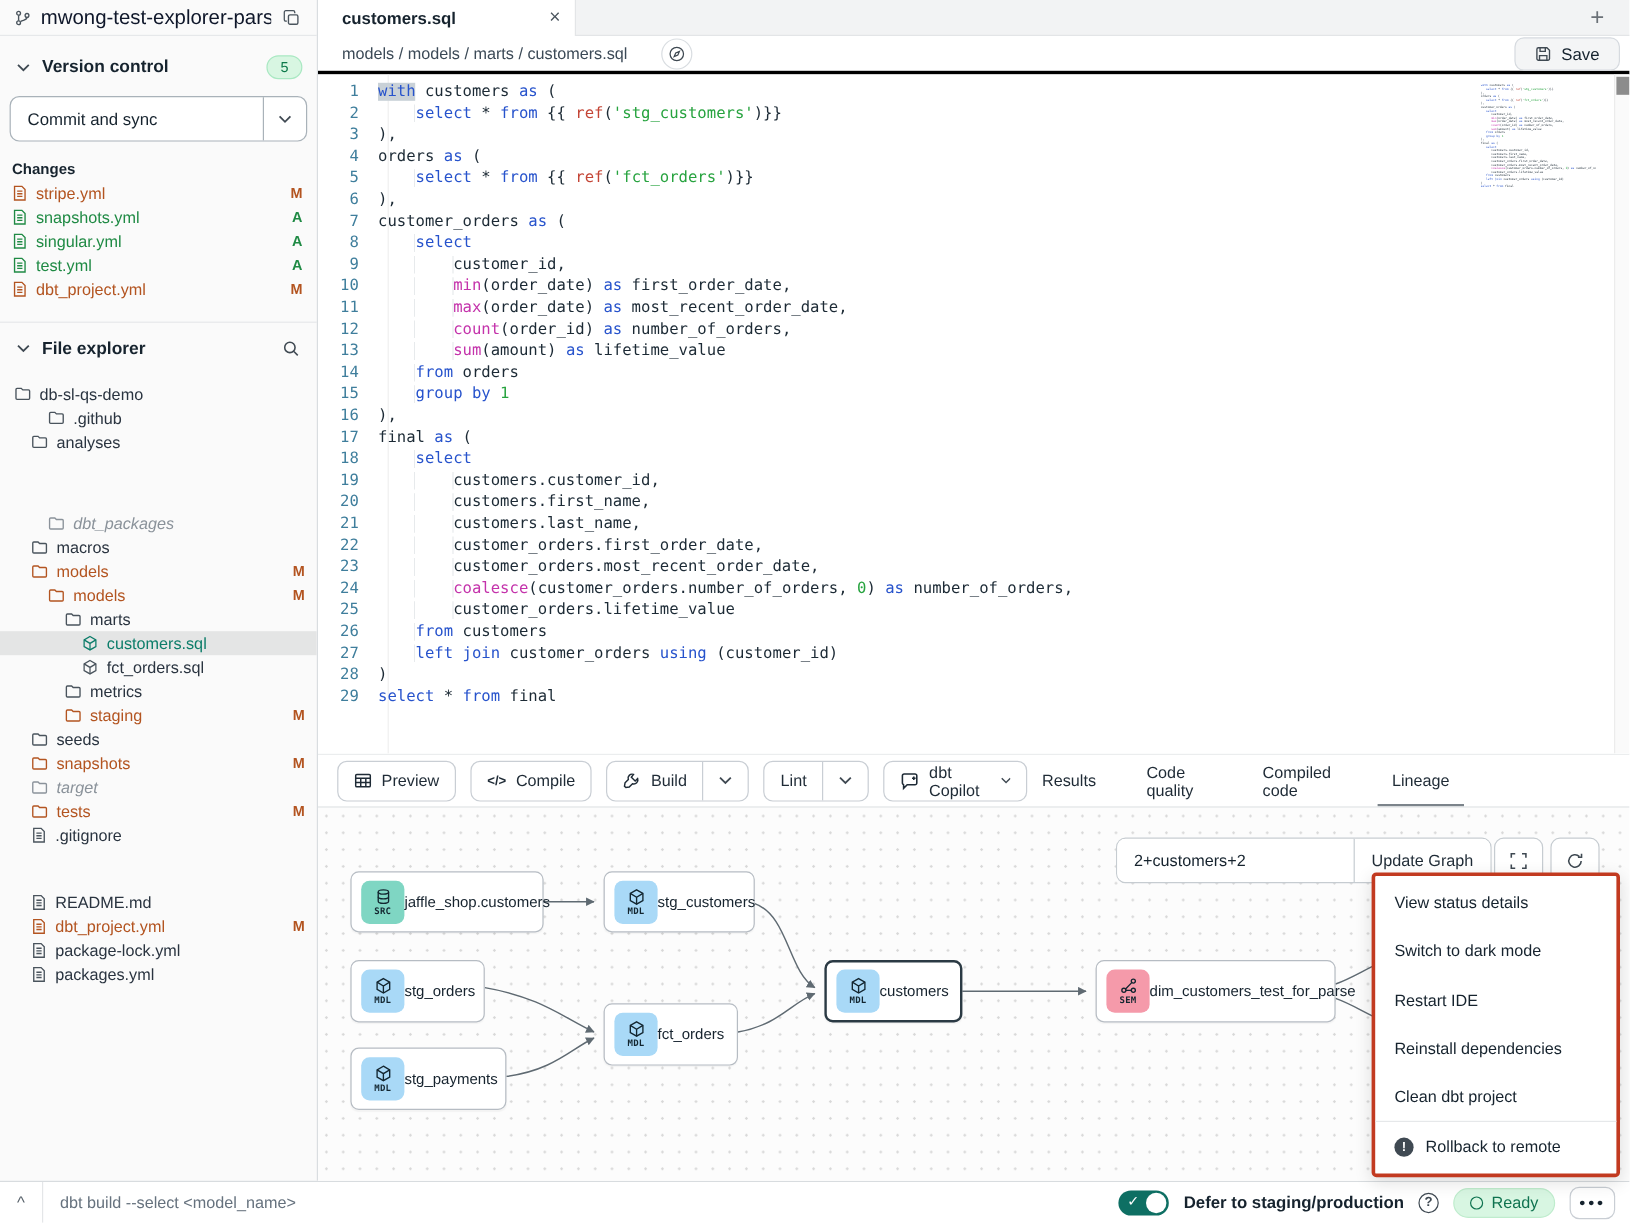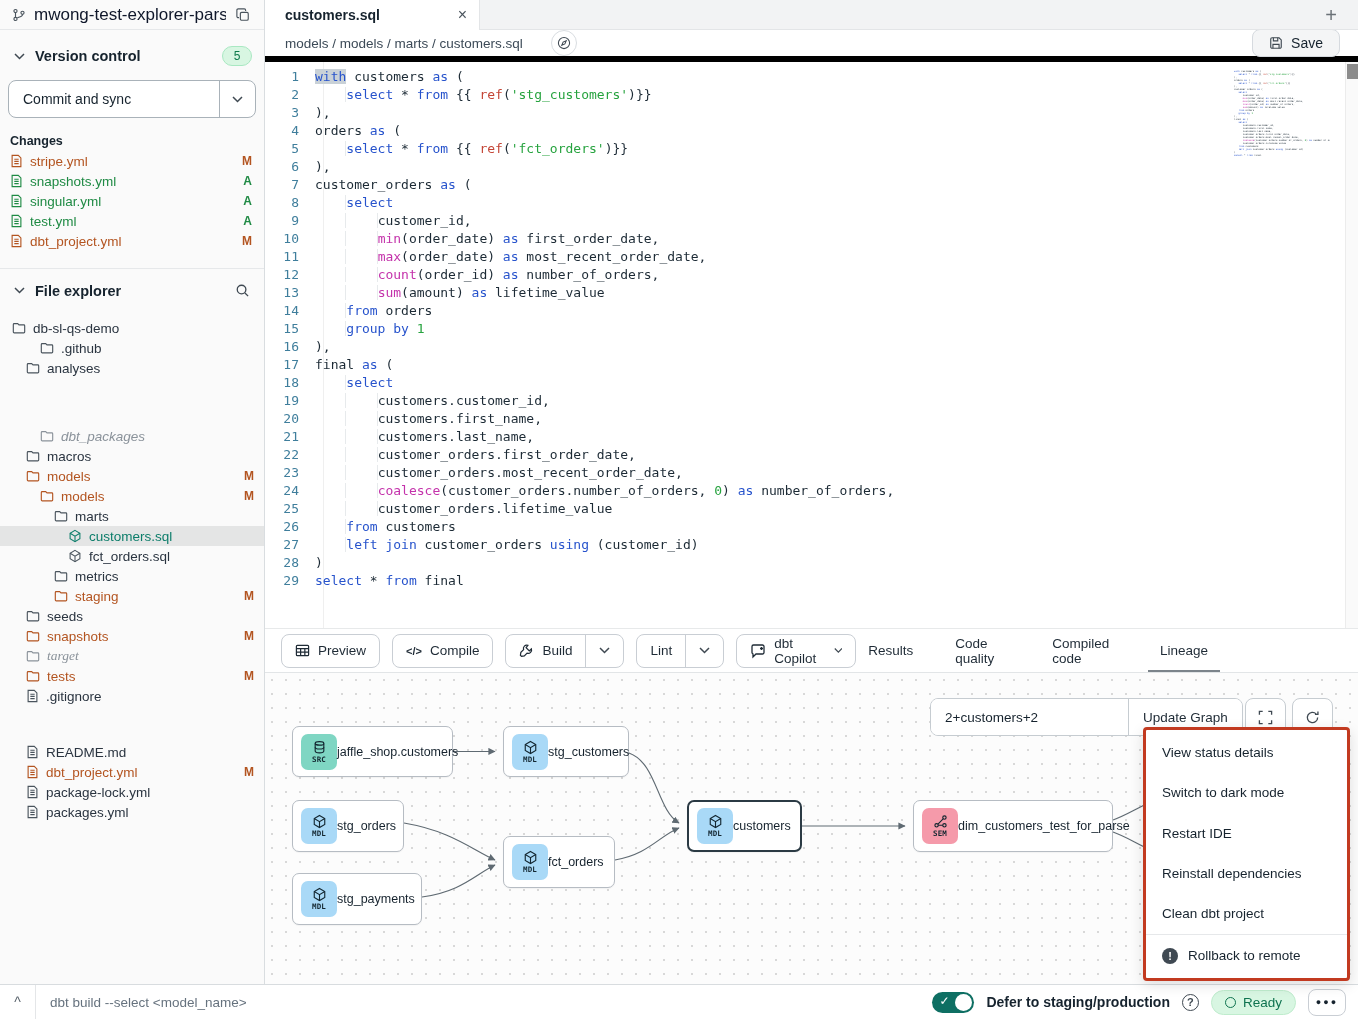--- a/index.html
+++ b/index.html
@@ -37,21 +37,21 @@
   .tree-label { white-space:nowrap; }
 
   
   .main { flex:1; display:flex; flex-direction:column; min-width:0; }
   .tabbar { height:30px; background:#f2f3f4; display:flex; align-items:stretch; border-bottom:1px solid #e3e5e7; position:relative; }
   .tab { width:215px; background:#fff; border-right:1px solid #e3e5e7; display:flex; align-items:center; padding:0 12px 0 20px; gap:10px; cursor:pointer; margin-bottom:-1px; }
   .tab .tab-title { font-size:14px; font-weight:bold; color:#16232e; flex:1; }
   .tab .close { font-size:16px; color:#4a545d; cursor:pointer; line-height:1; }
   .newtab { position:absolute; right:10px; top:0; height:30px; width:34px; border:none; background:none; font-size:20px; color:#6b7177; cursor:pointer; }
 
-  .crumbbar { height:32px; background:#fff; border-bottom:6px solid #000000; display:flex; align-items:center; padding:0 18px 0 20px; gap:28px; }
+  .crumbbar { height:32px; background:#fff; border-bottom:3px solid #000000; display:flex; align-items:center; padding:0 8px 0 20px; gap:28px; }
   .crumbs { font-size:13.5px; color:#3c4a57; cursor:pointer; }
   .compass-btn { width:26px; height:26px; border:1px solid #d9dde1; border-radius:50%; background:#fff; cursor:pointer; display:flex; align-items:center; justify-content:center; }
   .save-btn { margin-left:auto; height:28px; background:#f4f5f6; border:1px solid #d6dadf; border-radius:8px; display:flex; align-items:center; gap:8px; padding:0 16px; font-size:14px; color:#16232e; cursor:pointer; font-family:inherit; }
 
   .editor { flex:1; position:relative; background:#fff; overflow:hidden; }
   .code-area { position:absolute; inset:0 13px 0 0; padding-top:6px; font-family:"DejaVu Sans Mono", monospace; font-size:13px; line-height:18px; }
   .code-row { display:flex; white-space:pre; }
   .code-row .ln { width:50px; text-align:right; padding-right:16px; color:#3f7e9c; flex:none; user-select:none; }
   .code-row .code { flex:1; }
   .gutter-sep { position:absolute; left:58px; top:0; bottom:0; width:1px; background:#efefef; }
@@ -338,21 +338,21 @@
     </div>
             <div class="tree-row modified" style="padding-left: 26px;">
               <span>
                 <svg width="14" height="14" viewBox="0 0 16 16" fill="none" stroke="#b35420" stroke-width="1.3">
                   <path d="M1.5 4.5v8A1 1 0 0 0 2.5 13.5h11a1 1 0 0 0 1-1v-7a1 1 0 0 0-1-1H8L6.5 3h-4a1 1 0 0 0-1 1z"></path>
                 </svg>
               </span>
     <span class="tree-label">snapshots</span>
     <span class="flag">M</span>
             </div>
-            <div class="tree-row muted" style="padding-left: 26px; font-family: Liberation Serif, serif;">
+            <div class="tree-row muted" style="padding-left: 26px;">
               <span>
                 <svg width="14" height="14" viewBox="0 0 16 16" fill="none" stroke="#8a929a" stroke-width="1.3">
                   <path d="M1.5 4.5v8A1 1 0 0 0 2.5 13.5h11a1 1 0 0 0 1-1v-7a1 1 0 0 0-1-1H8L6.5 3h-4a1 1 0 0 0-1 1z"></path>
                 </svg>
               </span>
     <span class="tree-label">target</span>
     </div>
             <div class="tree-row modified" style="padding-left: 26px;">
               <span>
                 <svg width="14" height="14" viewBox="0 0 16 16" fill="none" stroke="#b35420" stroke-width="1.3">

